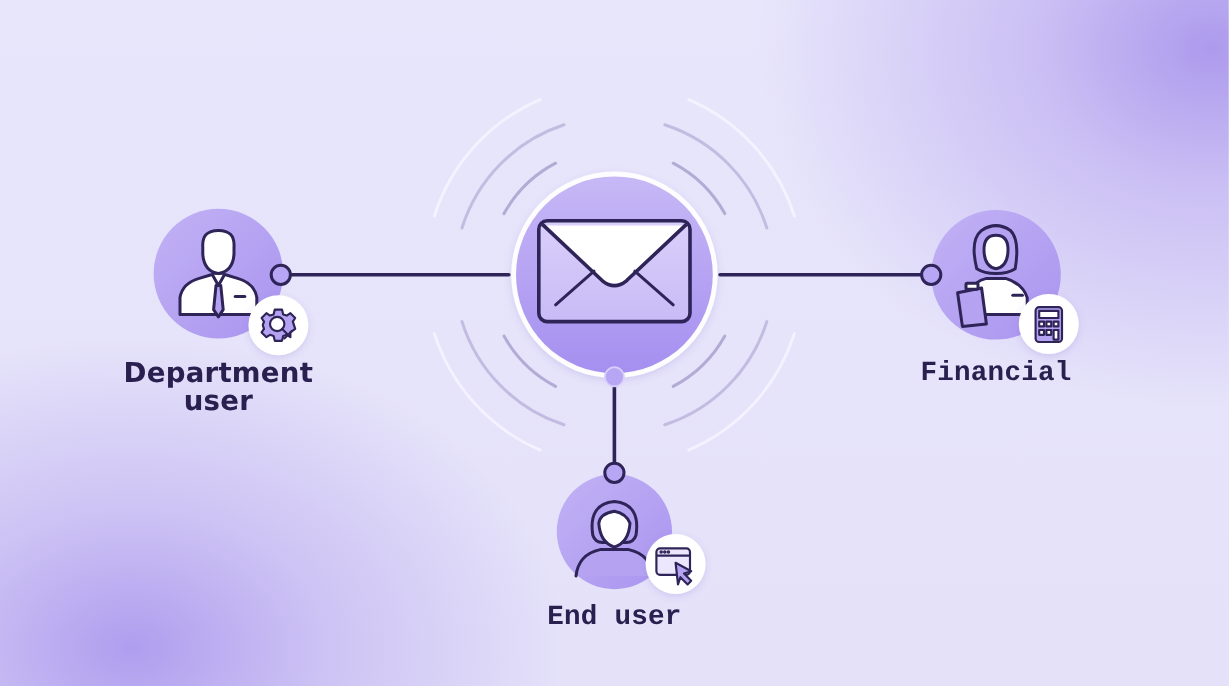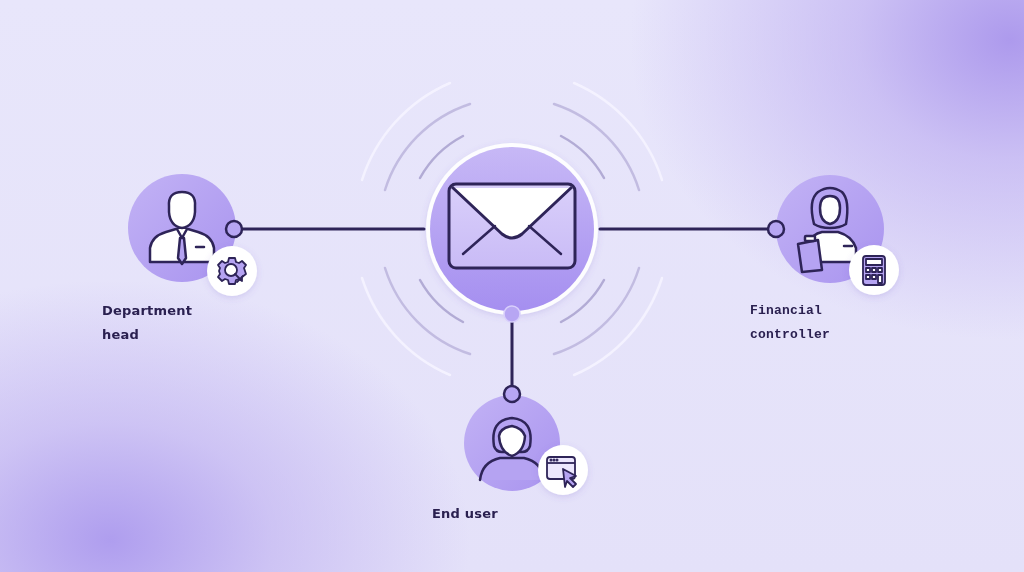--- a/index.html
+++ b/index.html
@@ -10,22 +10,22 @@
   }
   .bg {
     position: absolute; inset: 0;
     background:
       radial-gradient(ellipse 380px 300px at 1010px 40px, rgba(170,150,236,0.95) 0%, rgba(185,168,240,0.6) 40%, rgba(230,227,250,0) 100%),
       radial-gradient(ellipse 360px 260px at 110px 540px, rgba(172,154,238,0.95) 0%, rgba(186,170,240,0.55) 45%, rgba(230,227,250,0) 100%),
       linear-gradient(180deg, #e8e6fb 0%, #e4e1f9 100%);
   }
   svg.diagram { position: absolute; left: 0; top: 0; }
   .label {
-    position: absolute; color: #2a2050;
-    font-weight: bold; font-size: 13px; line-height: 24px;
+    position: absolute; text-align: center; color: #2a2050;
+    font-weight: bold; font-size: 23px; line-height: 24px;
     letter-spacing: 0.2px;
   }
 </style>
 </head>
 <body>
 
 <div class="bg"></div>
 
 <svg class="diagram" width="1024" height="572" viewBox="0 0 1024 572" xmlns="http://www.w3.org/2000/svg">
   <defs>
@@ -146,23 +146,22 @@
         <circle cx="554" cy="460" r="0.6" fill="#2e2458"></circle>
         <circle cx="557" cy="460" r="0.6" fill="#2e2458"></circle>
         <path d="M 563 469 L 576 476 L 570 478 L 576 484 L 573 487 L 567 481 L 565 487 Z" fill="#b5a3f2"></path>
       </g>
     </g>
   </g>
 </svg>
 
 <div class="label" style="left:102px; top:299px; width:160px;">
   <div>Department</div>
-  <div>head</div>
+  <div>user</div>
 </div>
 
 <div class="label" style="left:750px; top:299px; width:160px;font-family:Liberation Mono, monospace;">
   <div>Financial</div>
-  <div>controller</div>
 </div>
 
-<div class="label" style="left:432px; top:502px; width:160px;">
+<div class="label" style="left:432px; top:502px; width:160px;font-family:Liberation Mono, monospace;">
   <div>End user</div>
 </div>
 
 </body></html>

